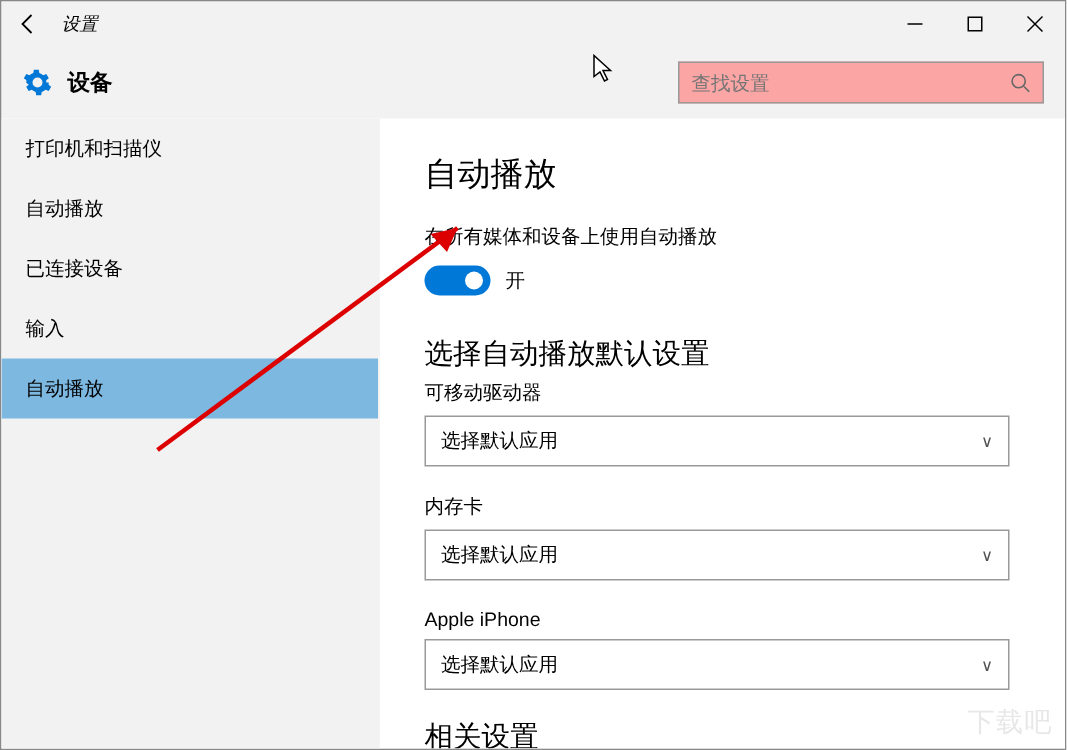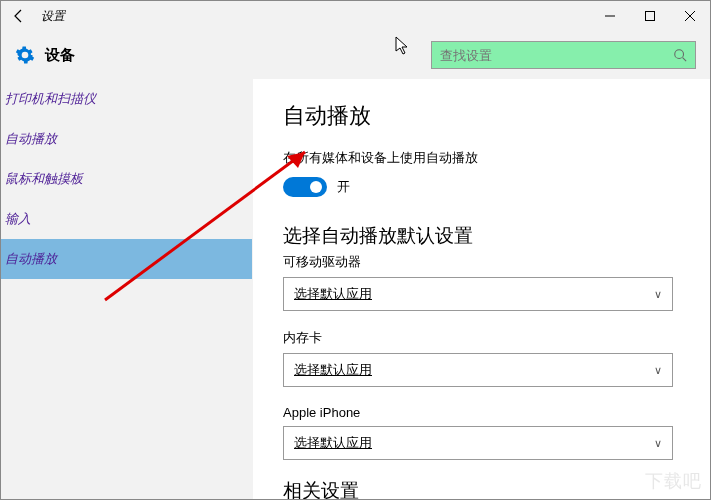--- a/index.html
+++ b/index.html
@@ -7,37 +7,37 @@
   .window { width: 711px; height: 500px; border: 1px solid #888; background: #f2f2f2; display: flex; flex-direction: column; }
   .titlebar { height: 30px; display: flex; align-items: center; background: #f2f2f2; }
   .back-btn { width: 36px; height: 30px; display: flex; align-items: center; justify-content: center; font-size: 16px; }
   .title { font-size: 12px; flex: 0 0 auto; padding-left: 4px; font-style: italic; }
   .title-spacer { flex: 1; }
   .win-btn { width: 40px; height: 30px; display: flex; align-items: center; justify-content: center; font-size: 12px; }
   .header { height: 48px; display: flex; align-items: center; padding: 0 14px; background: #f2f2f2; }
   .gear { width: 20px; height: 20px; color: #0078d7; margin-right: 10px; }
   .header-title { font-size: 15px; font-weight: 600; font-family: Liberation Mono, monospace; }
   .header-spacer { flex: 1; }
-  .searchbox { width: 265px; height: 28px; border: 1px solid #999; background: #86efac; display: flex; align-items: center; padding: 0 8px; }
+  .searchbox { width: 244px; height: 28px; border: 1px solid #999; background: #fca5a5; display: flex; align-items: center; padding: 0 8px; }
   .searchbox input { border: none; outline: none; flex: 1; font-size: 13px; color: #666; background: transparent; }
   .searchbox .sicon { width: 14px; height: 14px; color: #666; }
   .body { flex: 1; display: flex; background: #fff; overflow: hidden; }
   .sidebar { width: 252px; background: #f2f2f2; border-right: 1px solid #f2f2f2; padding-top: 0; }
-  .side-item { height: 40px; display: flex; align-items: center; padding-left: 4px; font-size: 13px; color: #4c1d95; font-style: italic; }
+  .side-item { height: 40px; display: flex; align-items: center; padding-left: 16px; font-size: 13px; color: #000000; }
   .side-item.selected { background: #7cb8e0; }
   .content { flex: 1; padding: 22px 30px 0 30px; overflow: hidden; position: relative; }
   h1.page { font-size: 22px; font-weight: 400; margin-bottom: 18px; }
   .desc { font-size: 13px; margin-bottom: 10px; }
   .toggle-row { display: flex; align-items: center; margin-bottom: 26px; }
   .toggle { width: 44px; height: 20px; border-radius: 10px; background: #0078d7; position: relative; margin-right: 10px; }
   .toggle .knob { width: 12px; height: 12px; background: #fff; border-radius: 50%; position: absolute; top: 4px; right: 5px; }
   h2.sub { font-size: 19px; font-weight: 400; margin-bottom: 4px; }
   .field-label { font-size: 13px; margin-bottom: 6px; }
   .dropdown { width: 390px; height: 34px; border: 1px solid #999; display: flex; align-items: center; padding: 0 10px; font-size: 13px; margin-bottom: 18px; background: #fff; }
-  .dropdown .dd-text { flex: 1; text-decoration: underline; }
+  .dropdown .dd-text { flex: 1; }
   .dropdown .chev { font-size: 11px; color: #555; }
   .cursor { position: absolute; left: 395px; top: 36px; pointer-events: none; }
   .arrow-annot { position: absolute; pointer-events: none; left: 95px; top: 140px; }
   .watermark { position: absolute; right: 8px; bottom: 6px; font-size: 18px; color: #ccc; font-family: Arial; opacity: 0.45; letter-spacing: 1px; }
 </style>
 </head>
 <body>
 
 <div class="window">
   <div class="titlebar">
@@ -83,21 +83,21 @@
 
   <div class="body">
     <div class="sidebar">
       <div class="side-item">
           <span>打印机和扫描仪</span>
         </div>
       <div class="side-item">
           <span>自动播放</span>
         </div>
       <div class="side-item">
-          <span>鼠标和触摸板</span>
+          <span>已连接设备</span>
         </div>
       <div class="side-item">
           <span>输入</span>
         </div>
       <div class="side-item selected">
           <span>自动播放</span>
         </div>
     </div>
 
     <div class="content">

